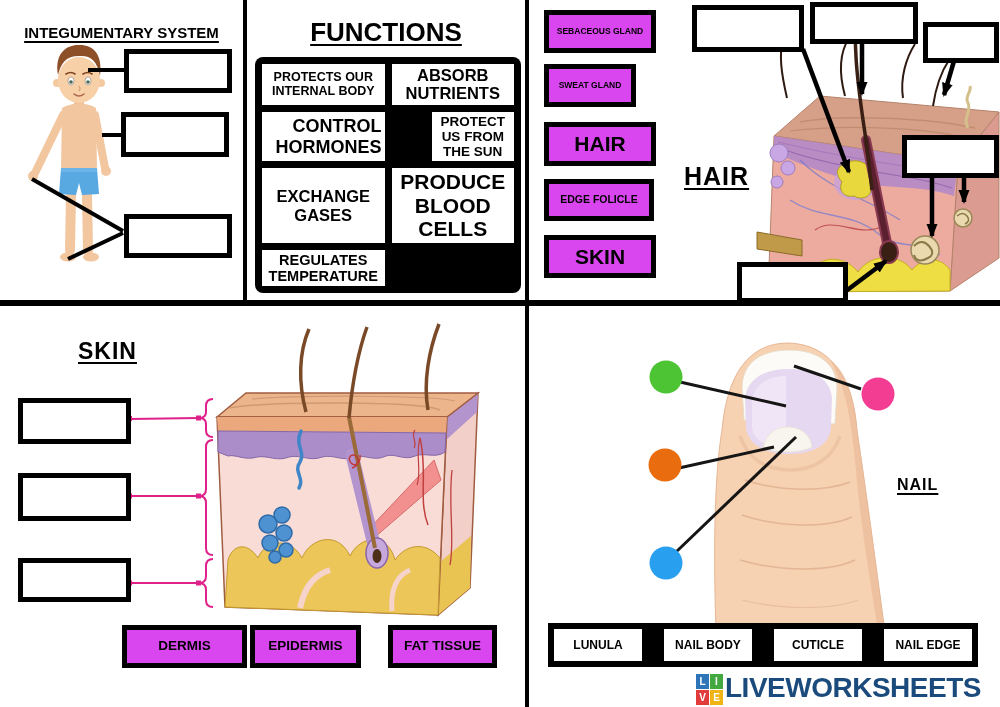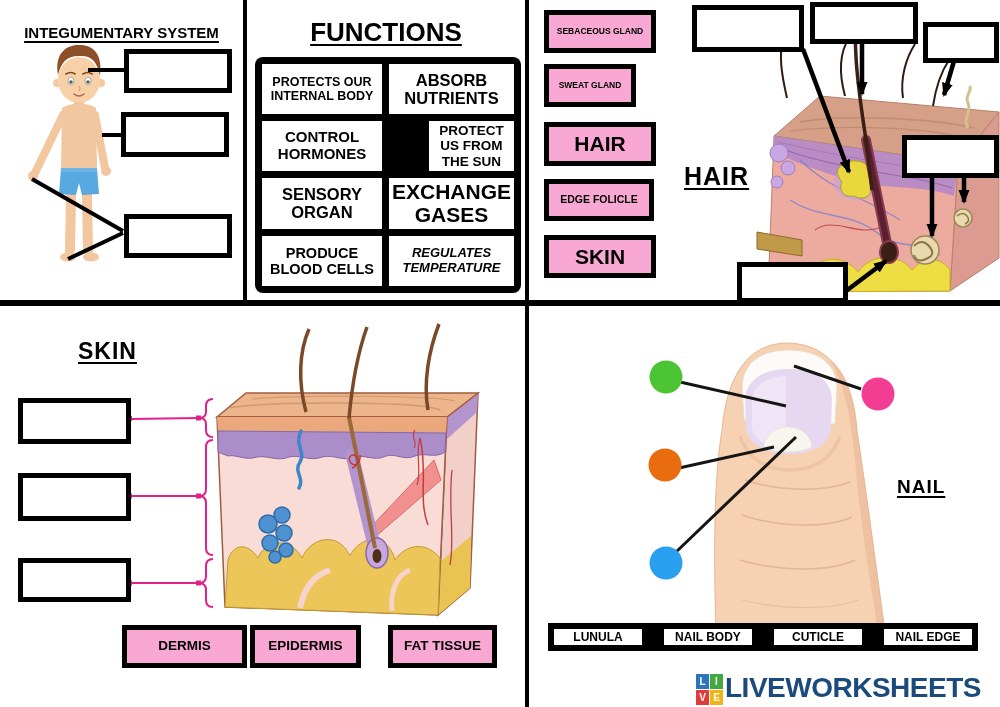--- a/index.html
+++ b/index.html
@@ -11,48 +11,48 @@
   #art{position:absolute;left:0;top:0;z-index:1;pointer-events:none;}
   .title{
     position:absolute;z-index:3;font-weight:bold;color:#000;
     text-decoration:underline;text-underline-offset:3px;text-decoration-thickness:2px;
     white-space:nowrap;
   }
   #t-integ{left:0;top:24px;width:243px;text-align:center;font-size:15px;}
   #t-func{left:245px;top:17px;width:282px;text-align:center;font-size:26px;}
   #t-hair{left:684px;top:162px;font-size:25px;letter-spacing:1px;}
   #t-skin{left:78px;top:338px;font-size:23px;letter-spacing:1px;}
-  #t-nail{left:897px;top:476px;font-size:19px;letter-spacing:1px;text-align:center;}
+  #t-nail{left:897px;top:476px;font-size:16px;letter-spacing:1px;text-align:center;}
   .abox{
     position:absolute;z-index:3;background:#fff;border:5px solid #000;box-sizing:border-box;
   }
   .wbank{
-    position:absolute;z-index:3;background:#f9a8d4;border:5px solid #000;box-sizing:border-box;
+    position:absolute;z-index:3;background:#d946ef;border:5px solid #000;box-sizing:border-box;
     display:flex;align-items:center;justify-content:center;text-align:center;
     font-weight:bold;color:#000;line-height:1.1;padding:1px 2px;
   }
   #fn-grid{
     position:absolute;left:255px;top:57px;width:266px;height:236px;z-index:3;
     background:#000;border-radius:8px;box-sizing:border-box;padding:7px;
     display:grid;grid-template-columns:1fr 1fr;grid-template-rows:1fr 1fr 1fr 1fr;gap:7px;
   }
   .fn-cell{
     background:#fff;display:flex;align-items:center;justify-content:center;text-align:center;
     font-weight:bold;color:#000;line-height:1.12;padding:2px 3px;box-sizing:border-box;
   }
   .fn-cell:nth-child(1){font-size:12.5px;}
   .fn-cell:nth-child(2){font-size:16.5px;}
-  .fn-cell:nth-child(3){font-size:15px;}
+  .fn-cell:nth-child(3){font-size:18px;text-align:right;}
   .fn-cell:nth-child(4){font-size:13.5px;margin-left:40px;}
   .fn-cell:nth-child(5){font-size:16.5px;}
   .fn-cell:nth-child(6){font-size:21px;}
   .fn-cell:nth-child(7){font-size:14.5px;}
   .fn-cell:nth-child(8){font-size:13px;font-style:italic;}
   #nail-bank{
-    position:absolute;left:548px;top:623px;width:430px;height:28px;z-index:3;
+    position:absolute;left:548px;top:623px;width:430px;height:44px;z-index:3;
     background:#000;box-sizing:border-box;padding:6px;display:flex;gap:22px;
   }
   .nail-cell{
     flex:1;background:#fff;display:flex;align-items:center;justify-content:center;
     font-weight:bold;font-size:12px;color:#000;text-align:center;
   }
   #logo{position:absolute;left:696px;top:673px;z-index:3;display:flex;align-items:flex-start;}
   #logo-tiles{display:grid;grid-template-columns:13px 13px;grid-template-rows:15px 15px;gap:1px;margin-top:1px;}
   .tile{display:flex;align-items:center;justify-content:center;color:#fff;font-weight:bold;font-size:10px;}
   .tile-l{background:#2e74b8;} .tile-i{background:#43a83f;}
@@ -237,21 +237,20 @@
 
   <div class="abox" style="left:124px;top:49px;width:108px;height:44px;"></div>
   <div class="abox" style="left:121px;top:112px;width:108px;height:45px;"></div>
   <div class="abox" style="left:124px;top:214px;width:108px;height:44px;"></div>
 
   <div id="fn-grid">
     <div class="fn-cell">PROTECTS OUR INTERNAL BODY</div>
     <div class="fn-cell">ABSORB NUTRIENTS</div>
     <div class="fn-cell">CONTROL HORMONES</div>
     <div class="fn-cell">PROTECT US FROM THE SUN</div>
-    <div class="fn-cell">SENSORY ORGAN</div>
     <div class="fn-cell">EXCHANGE GASES</div>
     <div class="fn-cell">PRODUCE BLOOD CELLS</div>
     <div class="fn-cell">REGULATES TEMPERATURE</div>
   </div>
 
   <div class="wbank" style="left:544px;top:10px;width:112px;height:43px;font-size:8.5px;">SEBACEOUS GLAND</div>
   <div class="wbank" style="left:544px;top:64px;width:92px;height:43px;font-size:8.5px;">SWEAT GLAND</div>
   <div class="wbank" style="left:544px;top:122px;width:112px;height:44px;font-size:21px;">HAIR</div>
   <div class="wbank" style="left:544px;top:179px;width:110px;height:42px;font-size:10.5px;">EDGE FOLICLE</div>
   <div class="wbank" style="left:544px;top:235px;width:112px;height:43px;font-size:21px;">SKIN</div>

